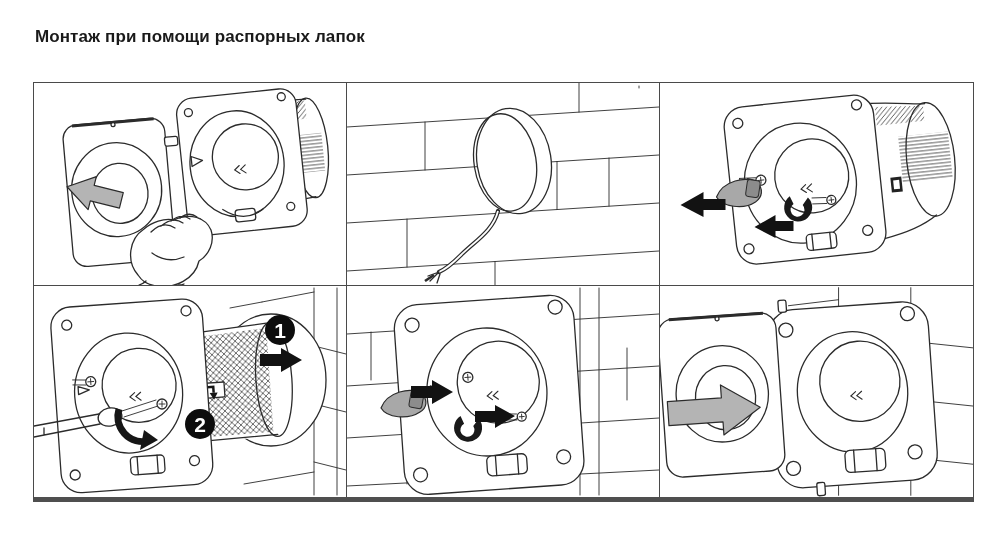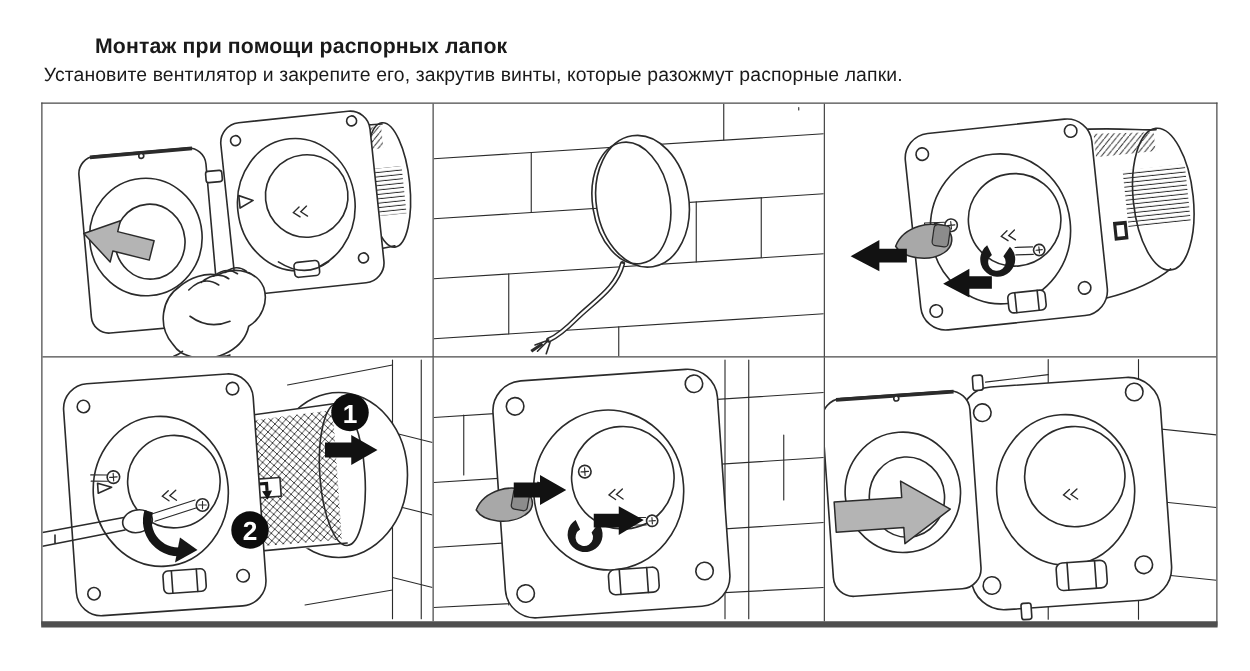--- a/index.html
+++ b/index.html
@@ -1,18 +1,18 @@
 <!DOCTYPE html>
 <html><head>
 <meta charset="utf-8">
 <style>
   html,body{margin:0;padding:0;background:#ffffff;}
   body{width:1000px;height:537px;position:relative;font-family:"Liberation Sans",sans-serif;color:#1a1a1a;overflow:hidden;}
   .header{position:absolute;left:35px;top:26px;}
-  .title{font-size:17px;font-weight:bold;line-height:1.25;letter-spacing:.1px;margin-left:41px;}
+  .title{font-size:17px;font-weight:bold;line-height:1.25;letter-spacing:.1px;}
   .subtitle{font-size:15.5px;margin-top:5px;letter-spacing:.1px;}
   .steps-grid{
     position:absolute;left:33px;top:82px;width:939px;height:414px;
     display:grid;grid-template-columns:1fr 1fr 1fr;grid-template-rows:203px 1fr;
     border:1.5px solid #4a4a4a;border-bottom:5px solid #4f4f4f;background:#fff;
   }
   .cell{border-right:1.5px solid #4a4a4a;border-bottom:1.5px solid #4a4a4a;overflow:hidden;}
   .cell:nth-child(3n){border-right:none;}
   .cell:nth-child(n+4){border-bottom:none;}
   .cell svg{display:block;width:100%;height:100%;}
@@ -42,21 +42,20 @@
       <path d="M0,6 L6,0 M0,0 L6,6" stroke="#2b2b2b" stroke-width="0.7"></path>
     </pattern>
     <g id="chev">
       <path d="M5,0 L0,4 L5,8 M11,0 L6,4 L11,8" fill="none" stroke="#2b2b2b" stroke-width="1.1" stroke-linecap="round"></path>
     </g>
   </defs>
 </svg>
 
 <div class="header">
   <div class="title">Монтаж при помощи распорных лапок</div>
-  <div class="subtitle">Установите вентилятор и закрепите его, закрутив винты, которые разожмут распорные лапки.</div>
 </div>
 
 <div class="steps-grid">
 
   <div class="cell">
     <svg viewBox="0 0 312 202">
 
       <g transform="rotate(-6 210 80)">
         <ellipse class="fw" cx="278" cy="72" rx="17" ry="50"></ellipse>
         <path class="ln" d="M224,26 C250,22 266,22 278,23 M224,124 C252,124 268,122 278,121"></path>

